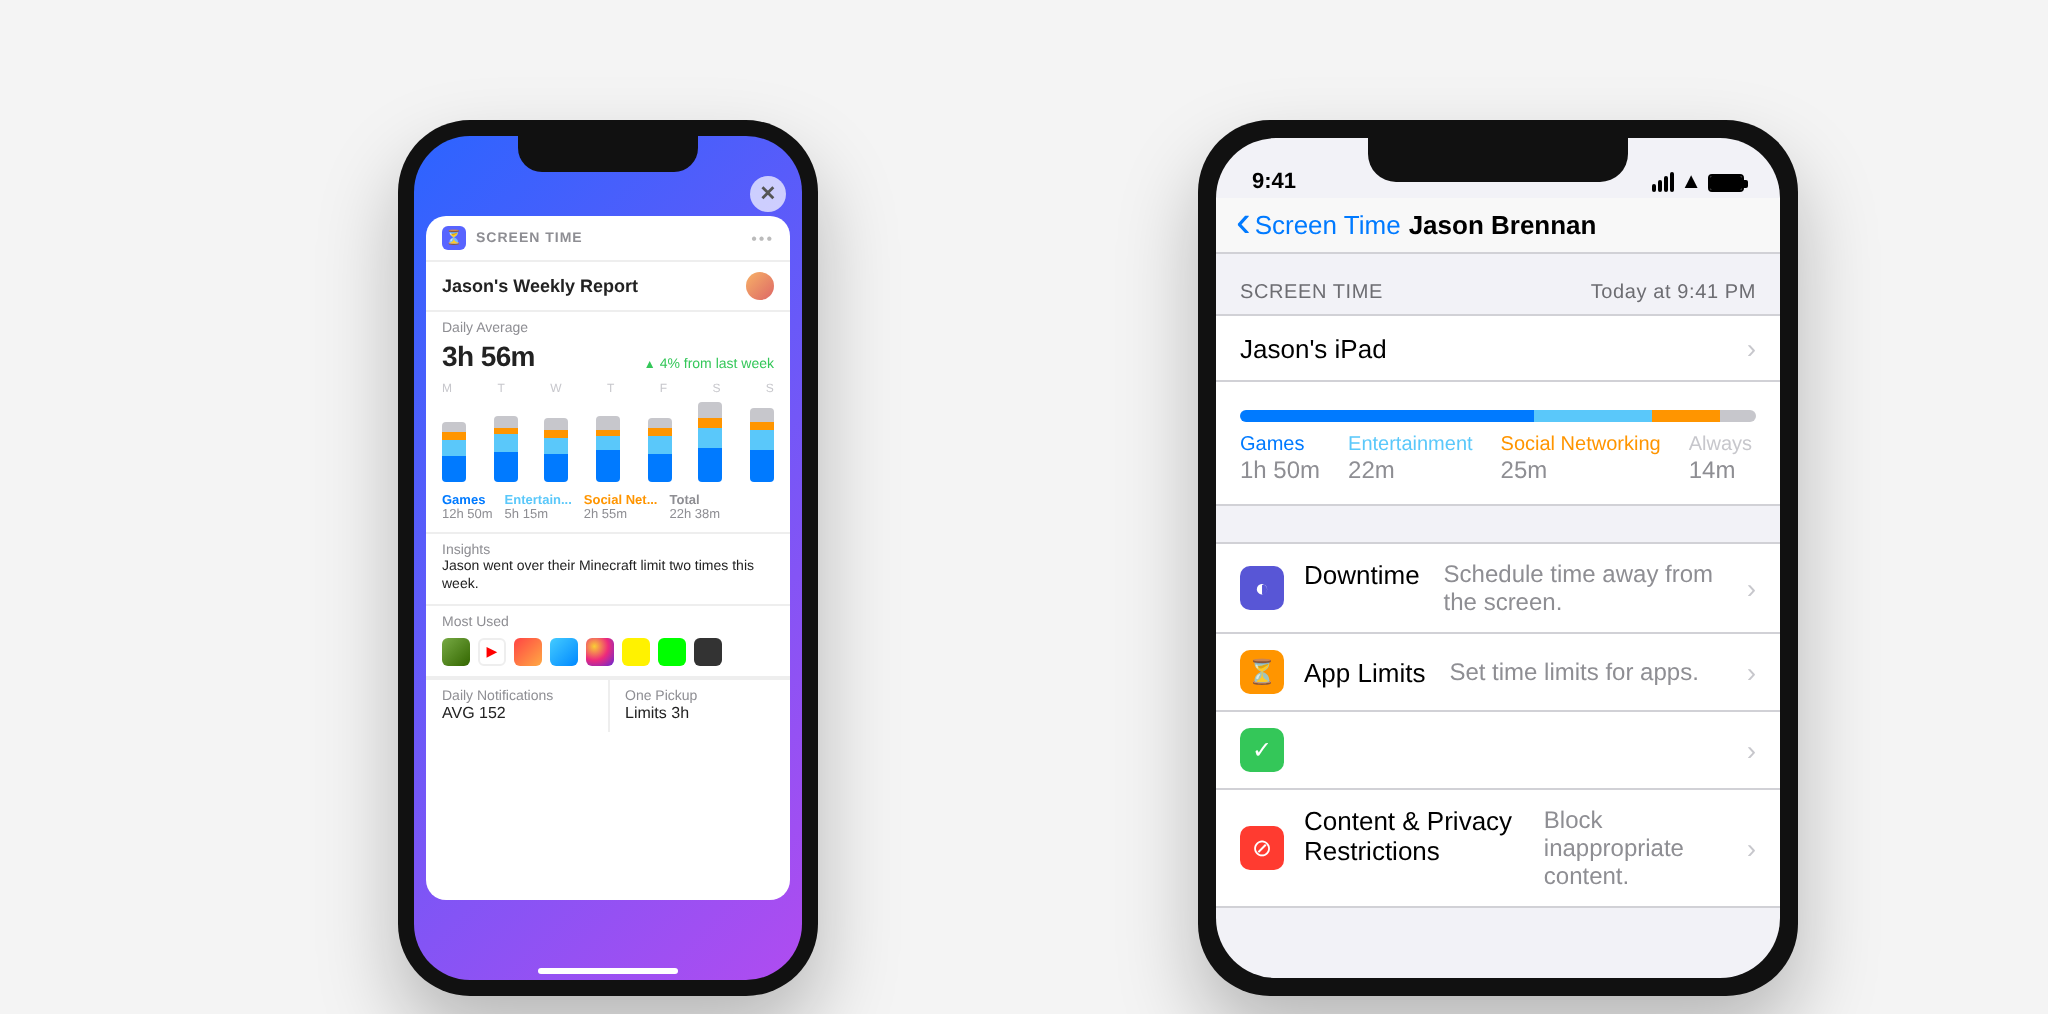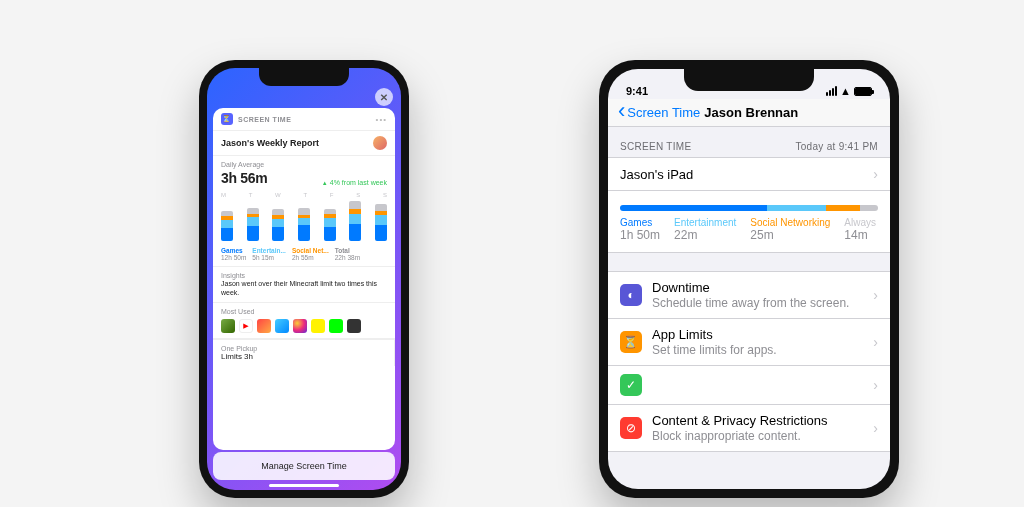--- a/index.html
+++ b/index.html
@@ -65,21 +65,21 @@
 .nav{background:#f8f8f8;border-bottom:1px solid #d1d1d6;padding:6px 10px;display:flex;align-items:center;gap:4px;font-size:13px}
 .back{color:#007aff;display:flex;align-items:center;gap:2px}
 .back::before{content:"‹";font-size:22px;line-height:0;font-weight:300;position:relative;top:-2px}
 .nav-title{font-weight:600}
 
 .sect-hdr{display:flex;justify-content:space-between;padding:14px 12px 5px;font-size:10px;color:#6d6d72;letter-spacing:.3px}
 .cell-row{background:#fff;border-top:1px solid #d1d1d6;border-bottom:1px solid #d1d1d6;padding:8px 12px;display:flex;align-items:center;font-size:13px;gap:10px}
 .cell-row+.cell-row{border-top:none}
 .cell-row .chev{margin-left:auto;color:#c7c7cc;font-size:14px}
 .cell-row .sub{color:#8e8e93;font-size:12px}
-.txt-col{display:flex;flex-direction:column;gap:1px}
+.txt-col{display:flex;gap:12px}
 
 .summary{background:#fff;border-bottom:1px solid #d1d1d6;padding:8px 12px 10px}
 .sum-top{display:flex;justify-content:space-between;align-items:flex-end}
 .sum-big{font-size:22px;font-weight:300;letter-spacing:-.5px}
 .sum-delta{color:#007aff;font-size:11px;display:flex;align-items:center;gap:3px}
 .sum-delta::before{content:"●";font-size:8px}
 .sum-delta.up::before{content:"▲";font-size:7px;transform:translateY(-1px)}
 .prog{height:6px;display:flex;border-radius:3px;overflow:hidden;margin-top:6px}
 .prog span{display:block;height:100%}
 .sum-cats{display:flex;margin-top:6px;gap:14px;font-size:10px}
@@ -203,27 +203,30 @@
             <span class="app a3"></span>
             <span class="app a4"></span>
             <span class="app a5"></span>
             <span class="app a6"></span>
             <span class="app a7"></span>
             <span class="app a8"></span>
           </div>
         </div>
         <div class="split" style="border-top:1px solid #eee">
           <div>
+            <div class="lbl-sm">Daily Notifications</div>
+            <div style="font-size:8px">AVG 152</div>
+          </div>
+          <div>
             <div class="lbl-sm">One Pickup</div>
             <div style="font-size:8px">Limits 3h</div>
           </div>
         </div>
       </div>
 
-      <div class="manage">Manage Screen Time</div>
       <div class="home-ind"></div>
     </div>
   </div>
 
   <div class="phone right">
     <div class="screen">
       <div class="notch"></div>
 
       <div class="status">
         <span>9:41</span>

